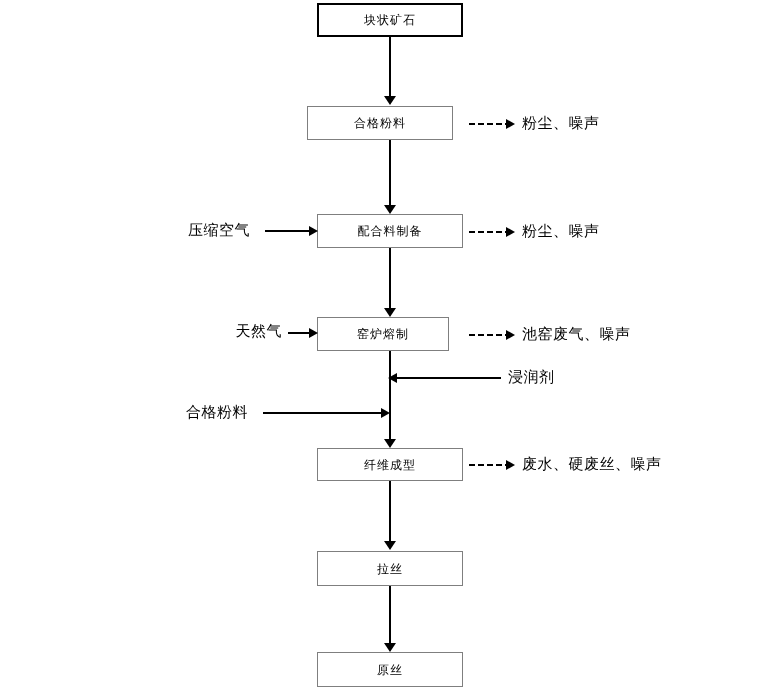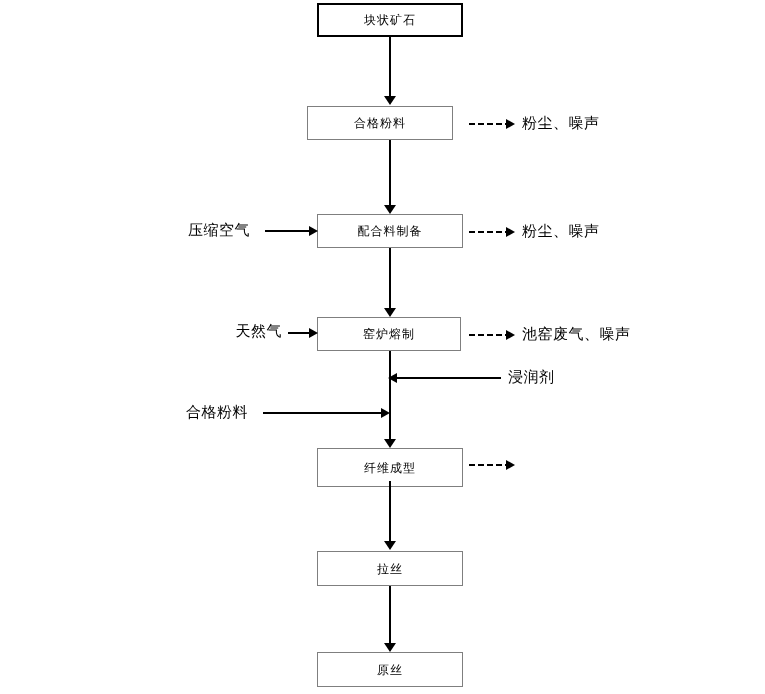--- a/index.html
+++ b/index.html
@@ -98,25 +98,25 @@
   </div>
 
   <div class="pbox" style="left:307px; top:106px; width:146px; height:34px;">
     <span>合格粉料</span>
   </div>
 
   <div class="pbox" style="left:317px; top:214px; width:146px; height:34px;">
     <span>配合料制备</span>
   </div>
 
-  <div class="pbox" style="left:317px; top:317px; width:144px; height:34px;">
+  <div class="pbox" style="left:317px; top:317px; width:132px; height:34px;">
     <span>窑炉熔制</span>
   </div>
 
-  <div class="pbox" style="left:317px; top:448px; width:146px; height:39px;">
+  <div class="pbox" style="left:317px; top:448px; width:146px; height:33px;">
     <span>纤维成型</span>
   </div>
 
   <div class="pbox" style="left:317px; top:551px; width:146px; height:35px;">
     <span>拉丝</span>
   </div>
 
   <div class="pbox" style="left:317px; top:652px; width:146px; height:35px;">
     <span>原丝</span>
   </div>
@@ -164,14 +164,15 @@
   <div class="dline" style="left:469px; top:231px; width:42px;"></div>
   <div class="arr-right" style="left:506px; top:227px;"></div>
   <div class="lbl" style="left:522px; top:223px;">粉尘、噪声</div>
 
   <div class="dline" style="left:469px; top:334px; width:42px;"></div>
   <div class="arr-right" style="left:506px; top:330px;"></div>
   <div class="lbl" style="left:522px; top:326px;">池窑废气、噪声</div>
 
   <div class="dline" style="left:469px; top:464px; width:42px;"></div>
   <div class="arr-right" style="left:506px; top:460px;"></div>
+  <div class="lbl" style="left:522px; top:456px;">废水、硬废丝、噪声</div>
 
 </div>
 
 </body></html>

